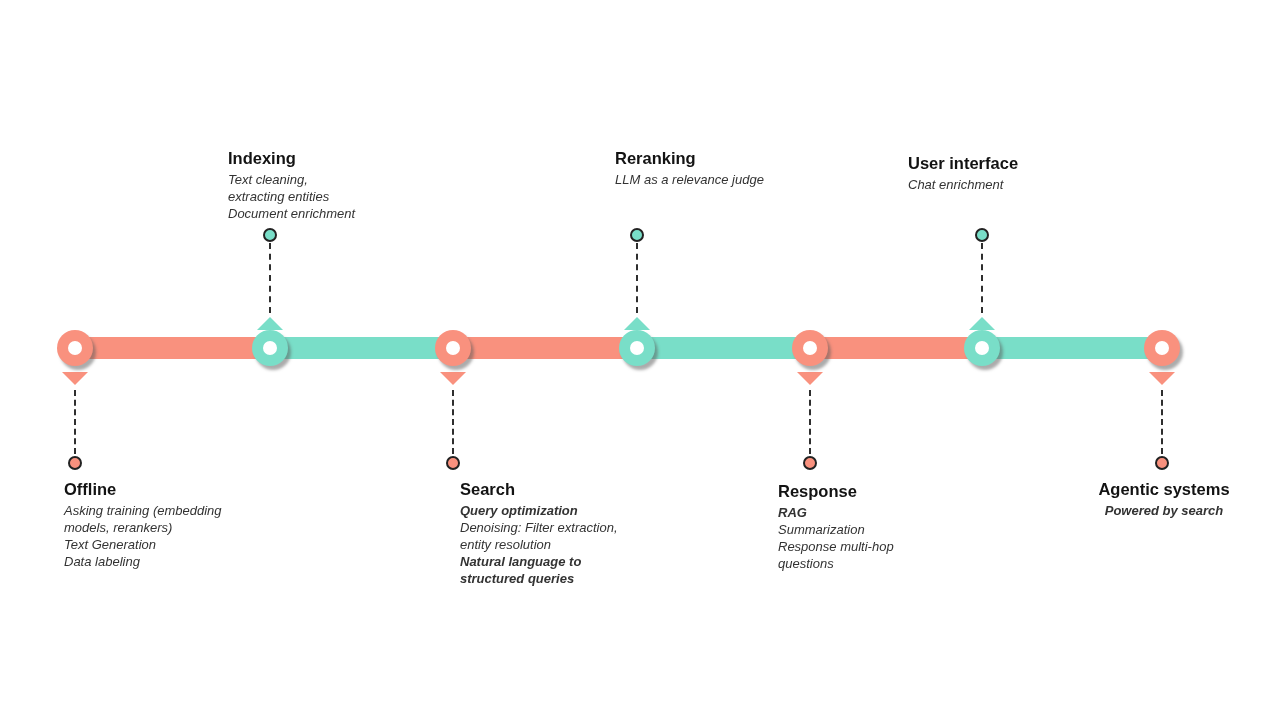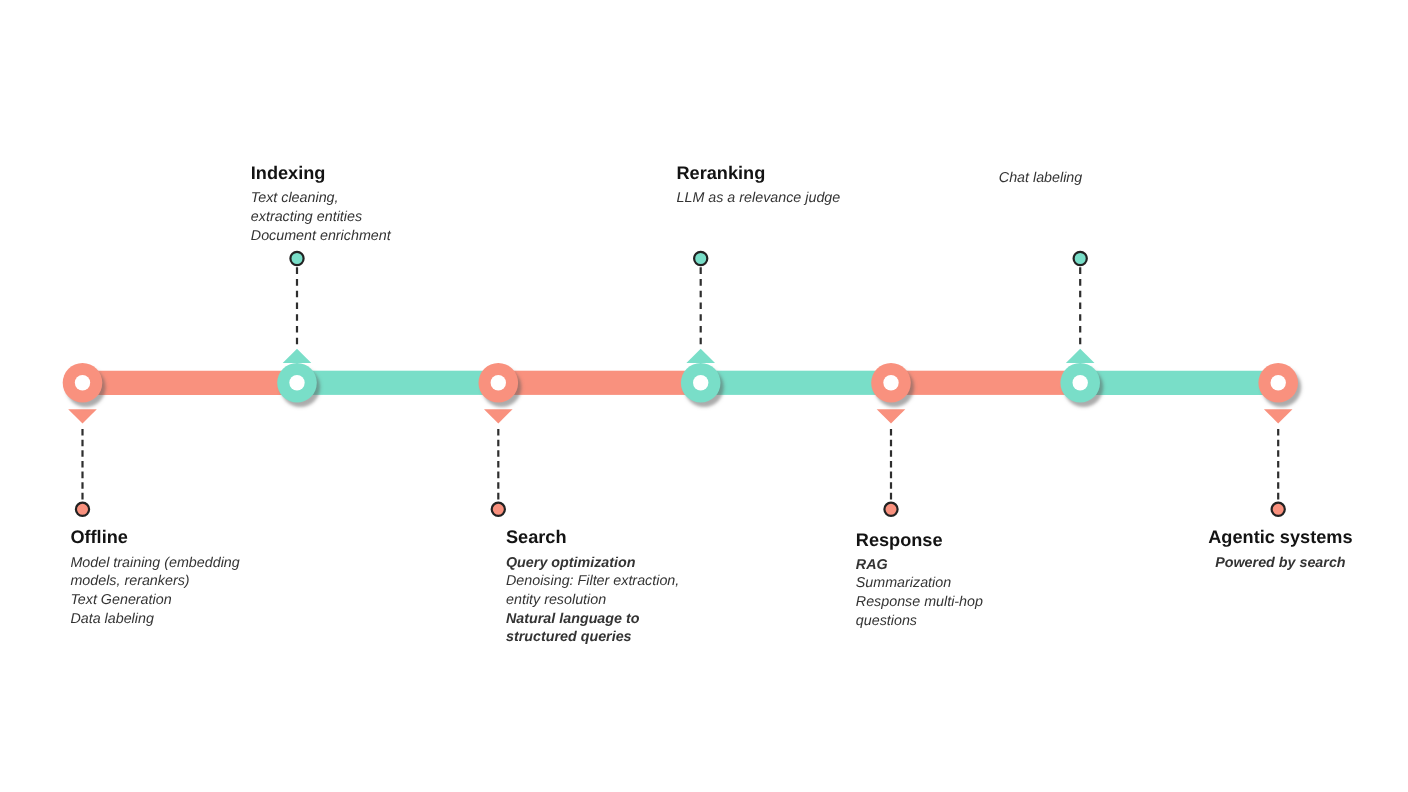--- a/index.html
+++ b/index.html
@@ -60,21 +60,21 @@
 
   <div style="--x:75px">
     <div class="node salmon">
         <div class="hole"></div>
       </div>
     <div class="tri down"></div>
     <div class="dash bottom"></div>
     <div class="cdot bottom salmon"></div>
     <div class="label" style="left:64px; top:478px;">
       <div class="title">Offline</div>
-      <div class="line">Model training (embedding</div>
+      <div class="line">Asking training (embedding</div>
       <div class="line">models, rerankers)</div>
       <div class="line">Text Generation</div>
       <div class="line">Data labeling</div>
     </div>
   </div>
 
   <div style="--x:270px">
     <div class="node teal">
         <div class="hole"></div>
       </div>
@@ -136,21 +136,22 @@
   </div>
 
   <div style="--x:982px">
     <div class="node teal">
         <div class="hole"></div>
       </div>
     <div class="tri up"></div>
     <div class="dash top"></div>
     <div class="cdot top teal"></div>
     <div class="label" style="left:908px; top:152px;">
-      <div class="line">Chat labeling</div>
+      <div class="title">User interface</div>
+      <div class="line">Chat enrichment</div>
     </div>
   </div>
 
   <div style="--x:1162px">
     <div class="node salmon">
         <div class="hole"></div>
       </div>
     <div class="tri down"></div>
     <div class="dash bottom"></div>
     <div class="cdot bottom salmon"></div>

